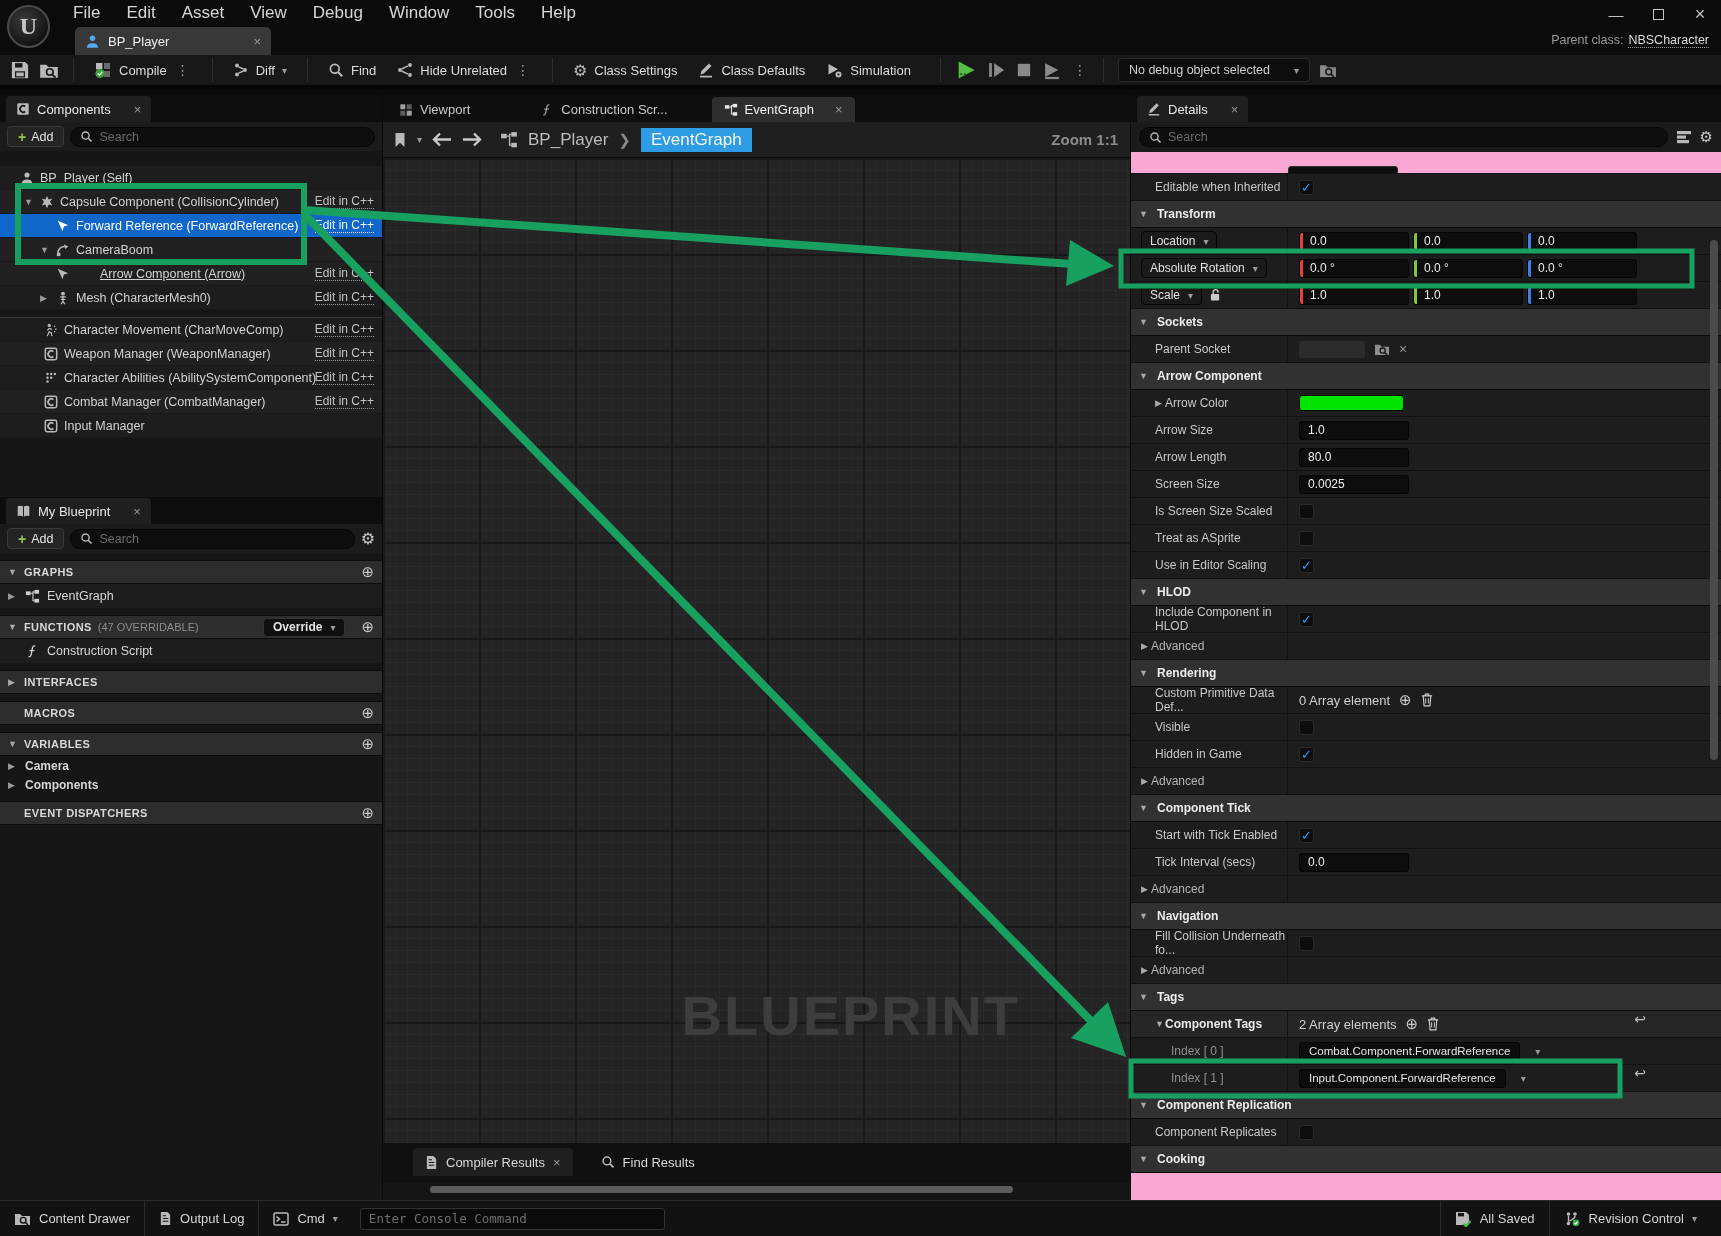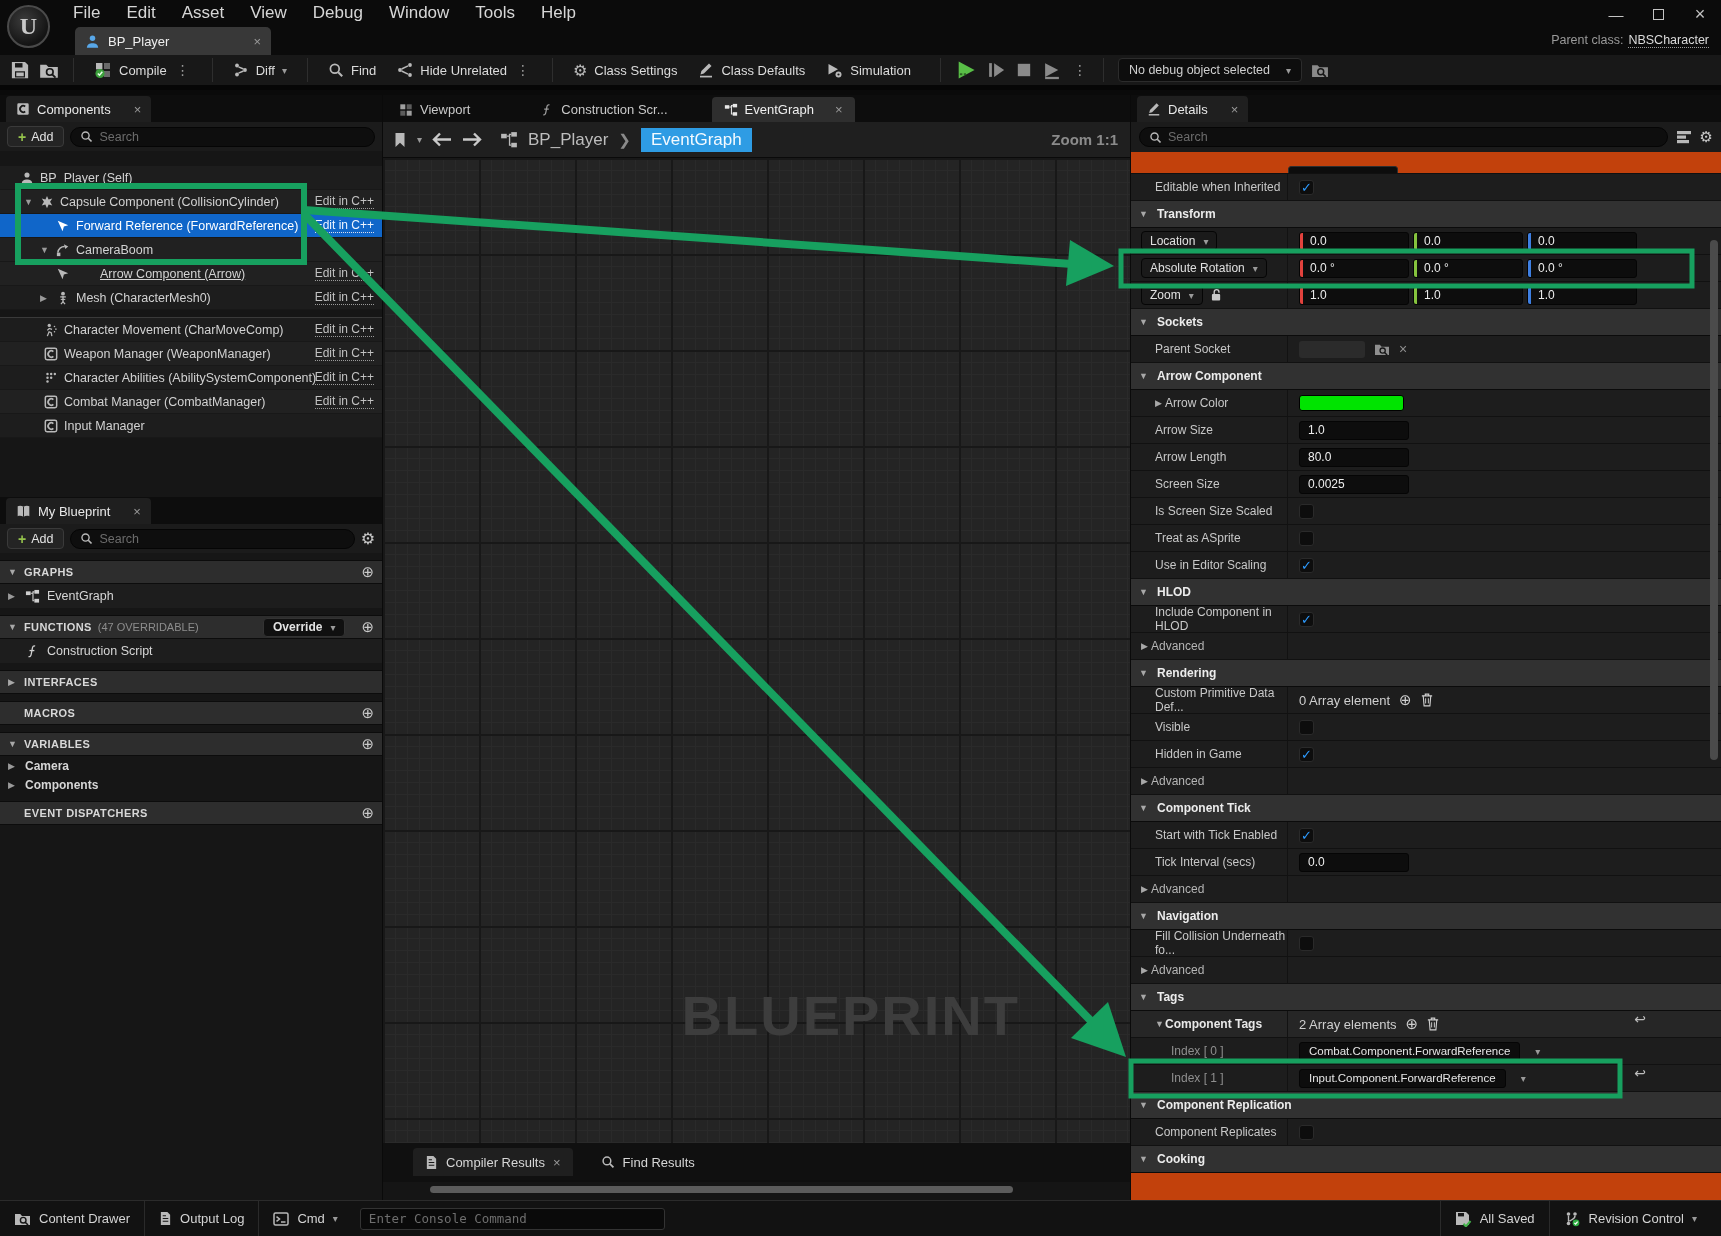--- a/index.html
+++ b/index.html
@@ -20,21 +20,21 @@
   #parent-class b { color:#dcdcdc; font-weight:normal; border-bottom:1px dotted #9a9a9a; margin-left:5px; }
   #doc-tab { position:absolute; left:75px; top:27px; width:196px; height:28px; background:#383838; border-radius:5px 5px 0 0; display:flex; align-items:center; padding:0 10px; gap:8px; }
   #doc-tab .lbl { color:#efefef; font-size:13px; flex:1; }
   .xbtn { color:#9a9a9a; font-size:13px; line-height:1; }
 
   
   #toolbar { position:absolute; left:0; top:55px; width:1721px; height:35px; background:#181818; border-bottom:5px solid #060606; display:flex; align-items:center; padding:0 10px; gap:9px; }
   .tbtn { display:flex; align-items:center; gap:7px; color:#dcdcdc; font-size:13px; padding:4px 6px; }
   .vsep { width:1px; height:24px; background:#2e2e2e; margin:0 5px; }
   .dots { color:#9a9a9a; font-size:14px; letter-spacing:0; padding:0 2px; }
-  #debug-select { background:#0d0d0d; border:1px solid #2c2c2c; border-radius:4px; height:24px; display:flex; align-items:center; gap:16px; padding:0 10px; color:#cfcfcf; font-size:12.5px; }
+  #debug-select { background:#0d0d0d; border:1px solid #2c2c2c; border-radius:4px; height:24px; display:flex; align-items:center; gap:24px; padding:0 10px; color:#cfcfcf; font-size:12.5px; }
   .chev { color:#9a9a9a; font-size:10px; }
 
   
   .panel { position:absolute; background:#161616; }
   .ptab-strip { height:27px; background:#0d0d0d; display:flex; align-items:flex-end; }
   .ptab { height:26px; background:#1f1f1f; display:flex; align-items:center; gap:7px; padding:0 10px; border-radius:4px 4px 0 0; font-size:13px; color:#e8e8e8; }
   .ptool { height:29px; display:flex; align-items:center; gap:6px; padding:0 7px; background:#1b1b1b; }
   .add-btn { display:flex; align-items:center; gap:5px; background:#242424; border:1px solid #3a3a3a; border-radius:4px; height:21px; padding:0 10px; color:#e4e4e4; font-size:12.5px; }
   .add-plus { color:#95c34c; font-weight:bold; font-size:14px; }
   .search-pill { flex:1; height:20px; background:#0e0e0e; border:1px solid #050505; border-radius:10px; display:flex; align-items:center; gap:6px; padding:0 9px; color:#6f6f6f; font-size:12.5px; }
@@ -80,21 +80,21 @@
       linear-gradient(#2a2a2a 1px, transparent 1px),
       linear-gradient(90deg,#2a2a2a 1px, transparent 1px);
     background-size:96px 96px,96px 96px,12px 12px,12px 12px; }
   #watermark { position:absolute; right:110px; bottom:95px; font-size:56px; font-weight:bold; color:#3d3d3d; letter-spacing:2px; }
   #compiler-strip { position:absolute; left:0; bottom:18px; right:0; height:39px; background:#101010; display:flex; align-items:flex-start; padding:5px 0 0 30px; gap:2px; }
   .btab { height:28px; display:flex; align-items:center; gap:8px; padding:0 12px; font-size:13px; color:#d6d6d6; }
   .btab.active { background:#1f1f1f; border-radius:4px 4px 0 0; }
   #hscroll { position:absolute; left:47px; bottom:7px; width:583px; height:7px; border-radius:4px; background:#5c5c5c; }
 
   
-  #details { position:absolute; left:1131px; top:95px; width:590px; height:1105px; background:#c2410c; }
+  #details { position:absolute; left:1131px; top:95px; width:590px; height:1105px; background:#f9a8d4; }
   #details-search-row { height:30px; display:flex; align-items:center; gap:8px; padding:4px 8px 4px 8px; background:#1b1b1b; }
   #details-rows { position:absolute; left:0; top:57px; right:0; }
   .partial-row { height:22px; border-bottom:1px solid #101010; position:relative; overflow:hidden; }
   .partial-row .stub { position:absolute; left:157px; top:14px; width:110px; height:18px; background:#0d0d0d; border:1px solid #2e2e2e; border-radius:3px; }
   .drow { height:27px; display:flex; align-items:flex-start; border-bottom:1px solid #111111; background:#1d1d1d; position:relative; }
   .drow .dname { width:157px; flex:0 0 157px; display:flex; align-items:center; padding-left:24px; color:#c8c8c8; font-size:12px; border-right:1px solid #121212; height:100%; position:relative; }
   .drow .dval { flex:1; display:flex; align-items:center; padding-left:11px; gap:9px; height:100%; }
   .dhdr { height:27px; display:flex; align-items:center; gap:8px; padding-left:8px; background:#313131; border-bottom:1px solid #0b0b0b; font-size:12px; font-weight:bold; color:#ececec; }
   .tri { font-size:9px; color:#a8a8a8; width:10px; }
   .dadv { padding-left:10px !important; color:#b5b5b5 !important; }
@@ -734,21 +734,21 @@
             <span class="numfield vec">
               <span class="axis" style="background: rgb(62, 127, 226);"></span>
               <span>0.0 °</span>
             </span>
           </span>
         </div>
       </div>
       <div class="drow">
         <div class="dname" style="padding-left: 10px;">
           <span class="dd-select">
-            <span>Zoom</span>
+            <span>Scale</span>
             <span class="chev">▾</span>
           </span>
           <span class="ico" style="width: 11px; height: 14px; color: rgb(201, 201, 201); margin-left: 8px;">
             <svg viewBox="0 0 12 15" width="100%" height="100%">
               <rect x="1" y="6.5" width="9" height="7" rx="1" fill="currentColor"></rect>
               <path d="M3.5 6.5V4.2a2.6 2.6 0 0 1 5.2 0V5" fill="none" stroke="currentColor" stroke-width="1.5"></path>
             </svg>
           </span>
         </div>
         <div class="dval">

